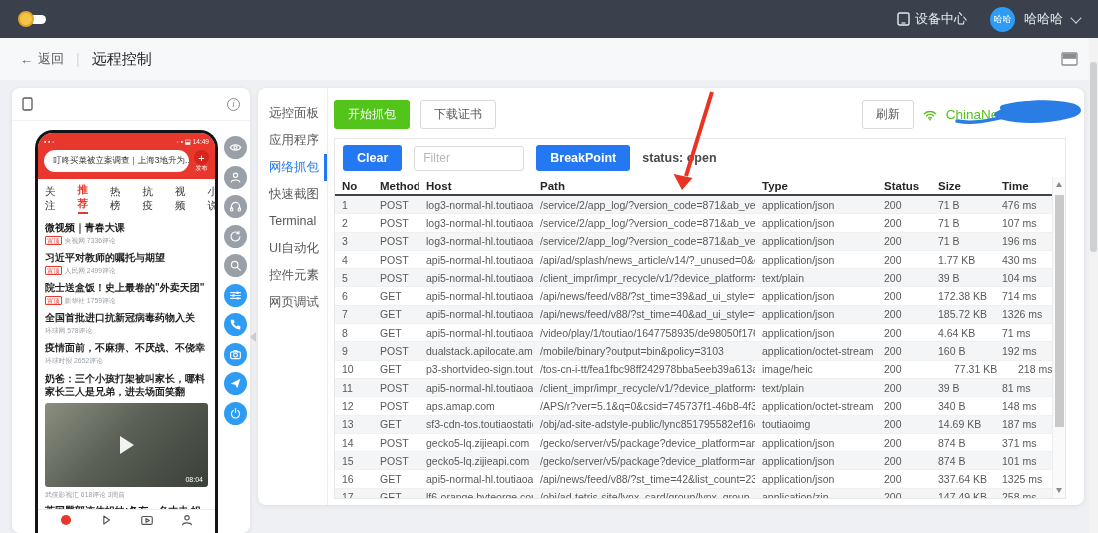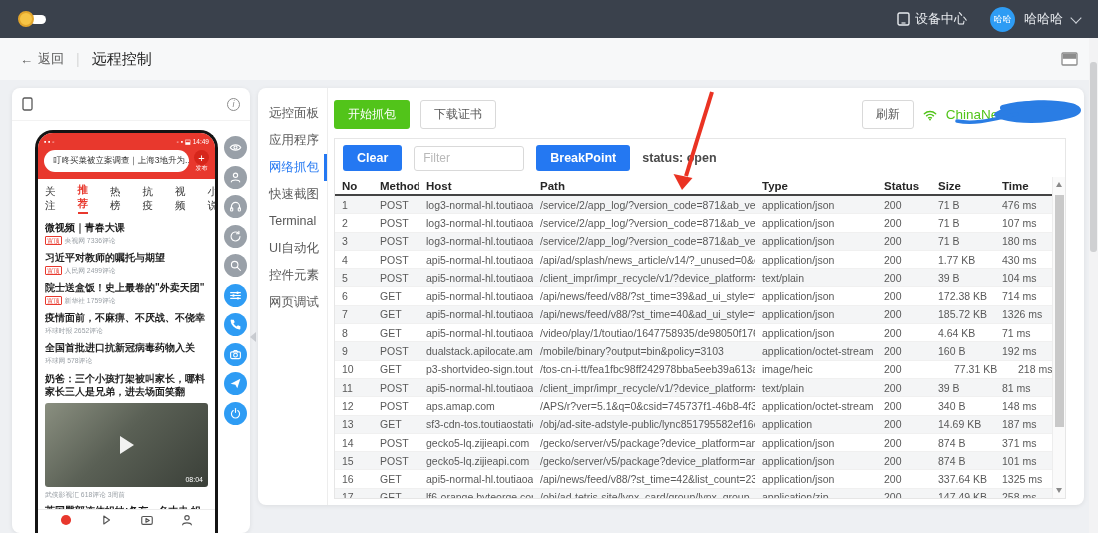--- a/index.html
+++ b/index.html
@@ -200,26 +200,26 @@
         </div>
         <div class="news-item">
           <div class="news-title">习近平对教师的嘱托与期望</div>
           <div class="news-meta"><span class="news-tag">置顶</span>人民网  2499评论</div>
         </div>
         <div class="news-item">
           <div class="news-title">院士送盒饭！史上最卷的"外卖天团"</div>
           <div class="news-meta"><span class="news-tag">置顶</span>新华社  1759评论</div>
         </div>
         <div class="news-item">
+          <div class="news-title">全国首批进口抗新冠病毒药物入关</div>
+          <div class="news-meta">环球网  578评论</div>
+        </div>
+        <div class="news-item">
           <div class="news-title">疫情面前，不麻痹、不厌战、不侥幸</div>
           <div class="news-meta">环球时报  2652评论</div>
-        </div>
-        <div class="news-item">
-          <div class="news-title">全国首批进口抗新冠病毒药物入关</div>
-          <div class="news-meta">环球网  578评论</div>
         </div>
       </div>
     <div class="post">
       <div class="post-title">奶爸：三个小孩打架被叫家长，哪料家长三人是兄弟，进去场面笑翻</div>
       <div class="video-box">
         <div class="play-tri"></div>
         <span class="duration">08:04</span>
       </div>
       <div class="post-meta">武侠影视汇  618评论  3周前</div>
       <div class="post-title" style="margin-top:5px">英国臀部连体姐妹:各有一名丈夫,姐姐死后,妹妹与遗体共存2天去世</div>
@@ -380,21 +380,21 @@
             <span class="t-cell" style="width: 52px;">107 ms</span>
           </div>
           <div class="t-row odd">
             <span class="t-cell" style="width: 38px;">3</span>
             <span class="t-cell" style="width: 46px;">POST</span>
             <span class="t-cell" style="width: 114px;">log3-normal-hl.toutiaoapi.com</span>
             <span class="t-cell" style="width: 222px;">/service/2/app_log/?version_code=871&amp;ab_version=668779</span>
             <span class="t-cell" style="width: 122px;">application/json</span>
             <span class="t-cell" style="width: 54px;">200</span>
             <span class="t-cell" style="width: 64px;">71 B</span>
-            <span class="t-cell" style="width: 52px;">180 ms</span>
+            <span class="t-cell" style="width: 52px;">196 ms</span>
           </div>
           <div class="t-row">
             <span class="t-cell" style="width: 38px;">4</span>
             <span class="t-cell" style="width: 46px;">POST</span>
             <span class="t-cell" style="width: 114px;">api5-normal-hl.toutiaoapi.com</span>
             <span class="t-cell" style="width: 222px;">/api/ad/splash/news_article/v14/?_unused=0&amp;carrier=%E4%</span>
             <span class="t-cell" style="width: 122px;">application/json</span>
             <span class="t-cell" style="width: 54px;">200</span>
             <span class="t-cell" style="width: 64px;">1.77 KB</span>
             <span class="t-cell" style="width: 52px;">430 ms</span>
@@ -477,21 +477,21 @@
             <span class="t-cell" style="width: 122px;">application/octet-stream</span>
             <span class="t-cell" style="width: 54px;">200</span>
             <span class="t-cell" style="width: 64px;">340 B</span>
             <span class="t-cell" style="width: 52px;">148 ms</span>
           </div>
           <div class="t-row odd">
             <span class="t-cell" style="width: 38px;">13</span>
             <span class="t-cell" style="width: 46px;">GET</span>
             <span class="t-cell" style="width: 114px;">sf3-cdn-tos.toutiaostatic.com</span>
             <span class="t-cell" style="width: 222px;">/obj/ad-site-adstyle-public/lync851795582ef16cd3b23780d6</span>
-            <span class="t-cell" style="width: 122px;">application</span>
+            <span class="t-cell" style="width: 122px;">toutiaoimg</span>
             <span class="t-cell" style="width: 54px;">200</span>
             <span class="t-cell" style="width: 64px;">14.69 KB</span>
             <span class="t-cell" style="width: 52px;">187 ms</span>
           </div>
           <div class="t-row">
             <span class="t-cell" style="width: 38px;">14</span>
             <span class="t-cell" style="width: 46px;">POST</span>
             <span class="t-cell" style="width: 114px;">gecko5-lq.zijieapi.com</span>
             <span class="t-cell" style="width: 222px;">/gecko/server/v5/package?device_platform=android&amp;os=ha</span>
             <span class="t-cell" style="width: 122px;">application/json</span>

